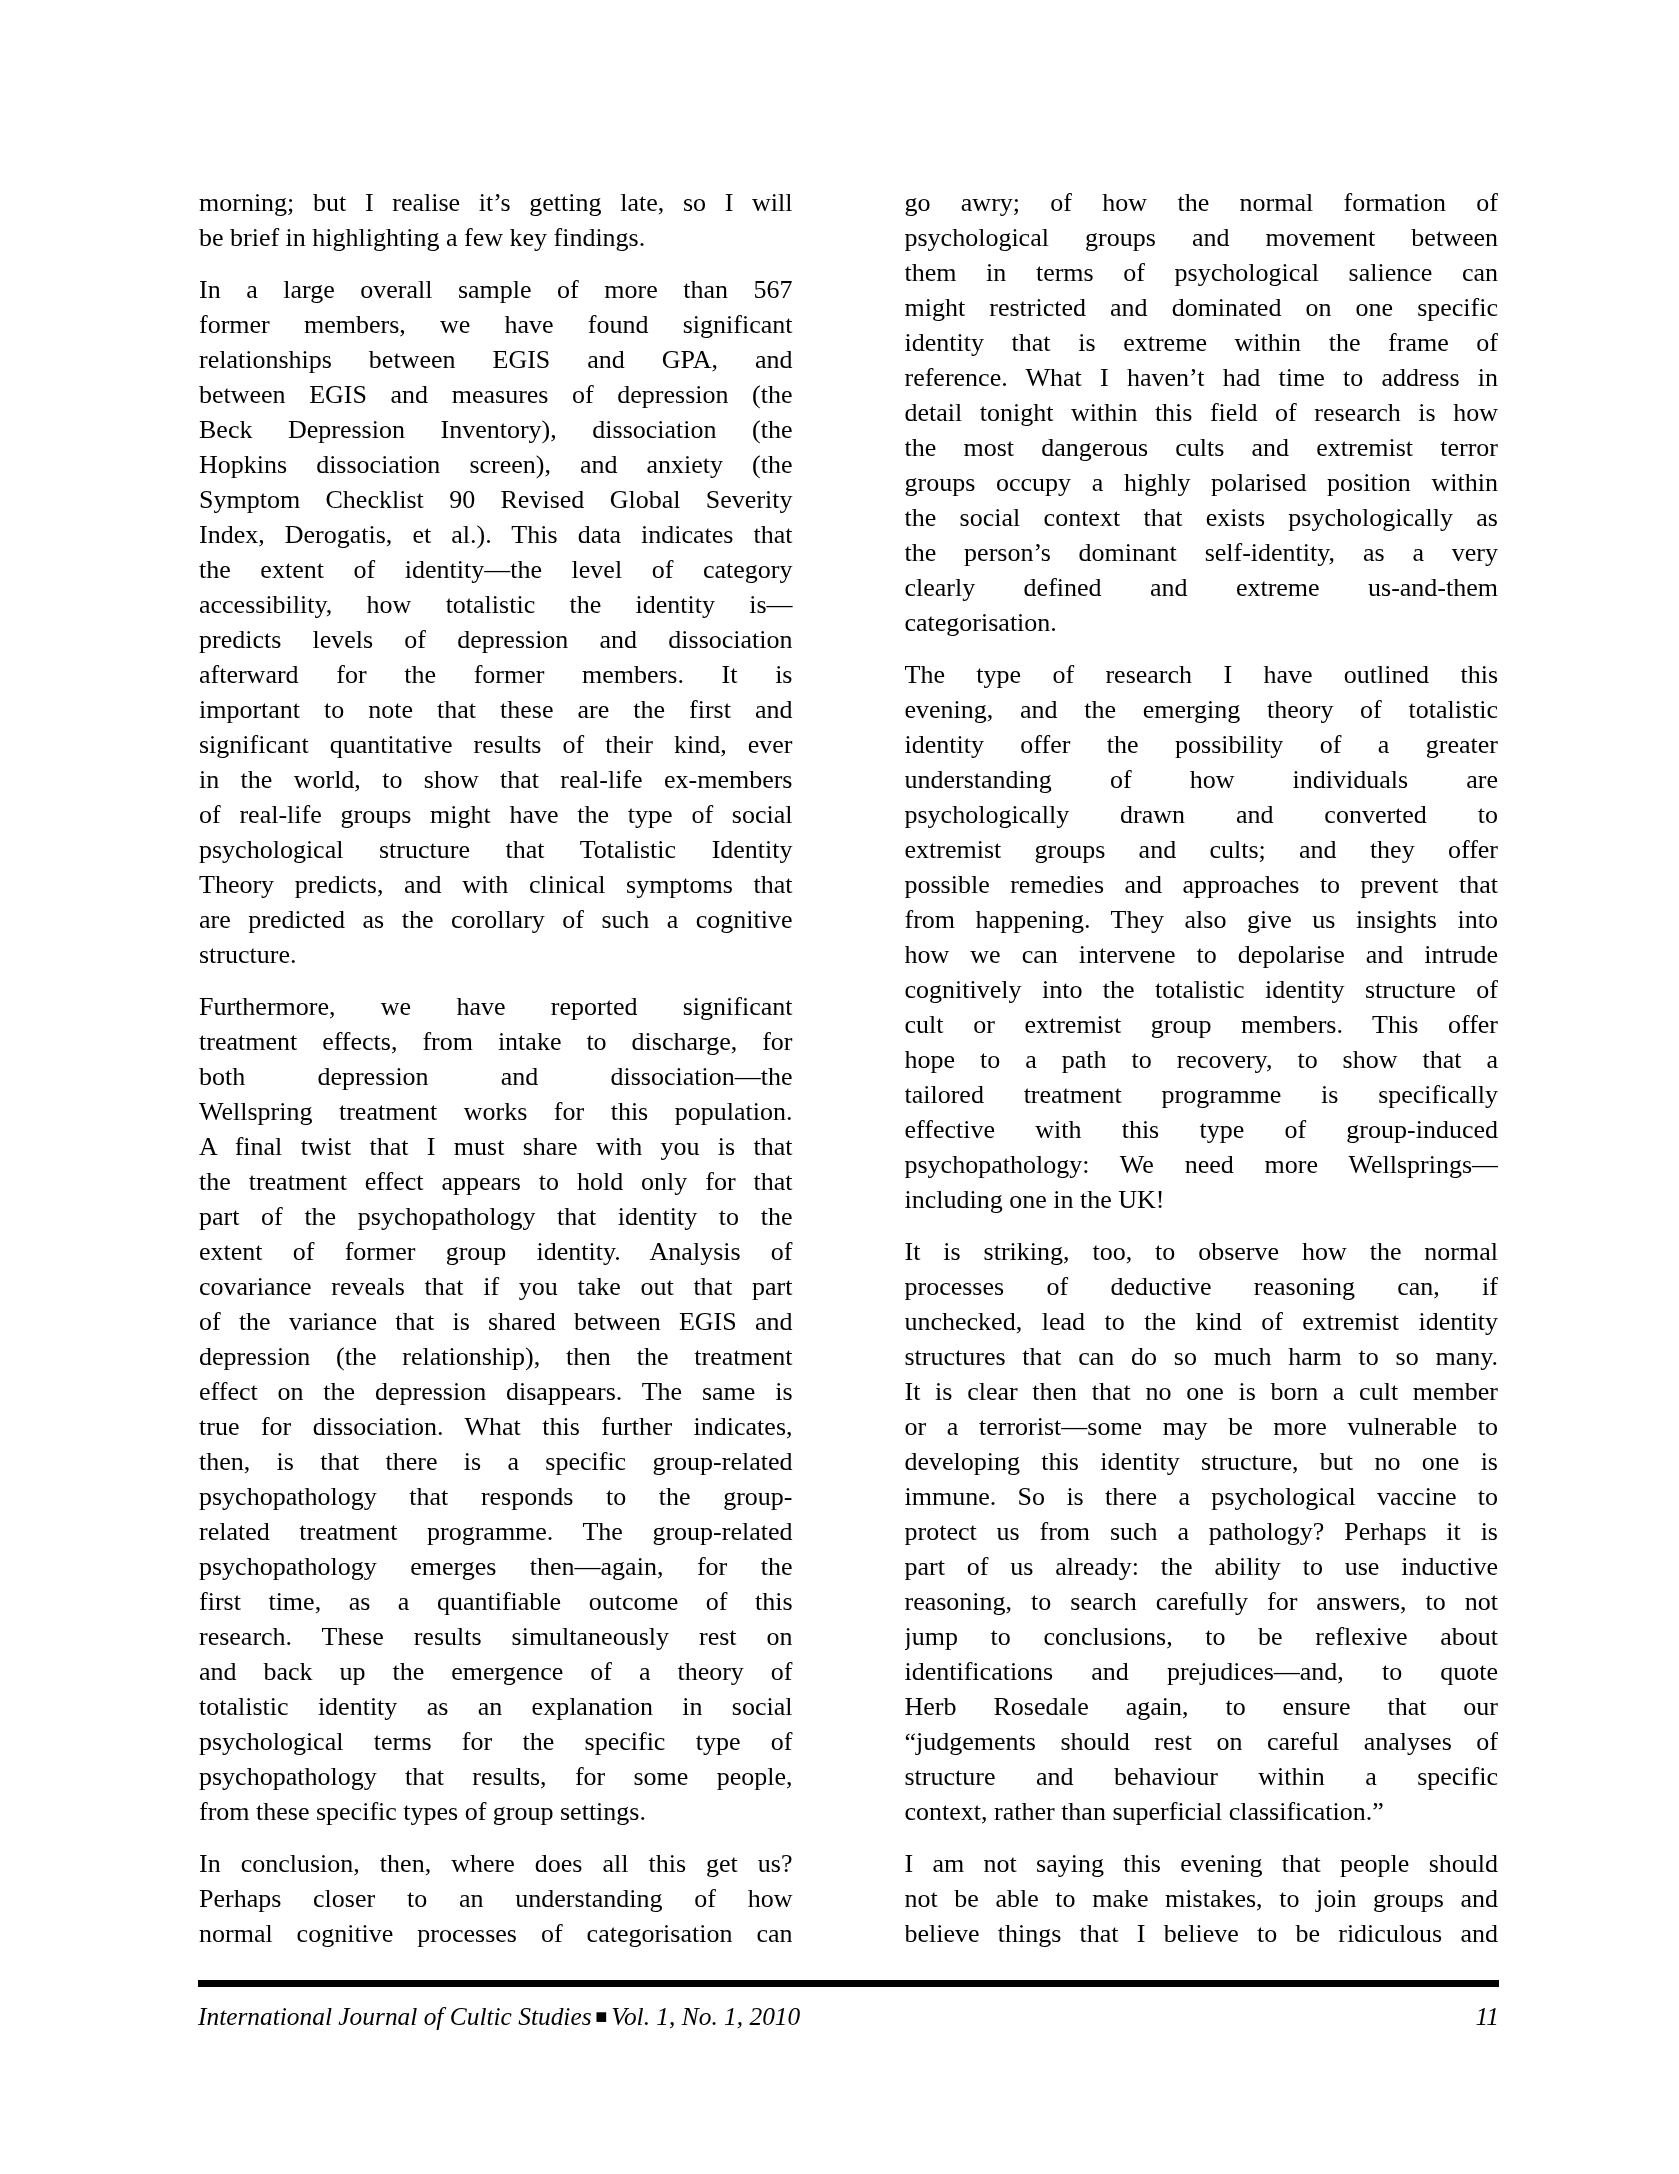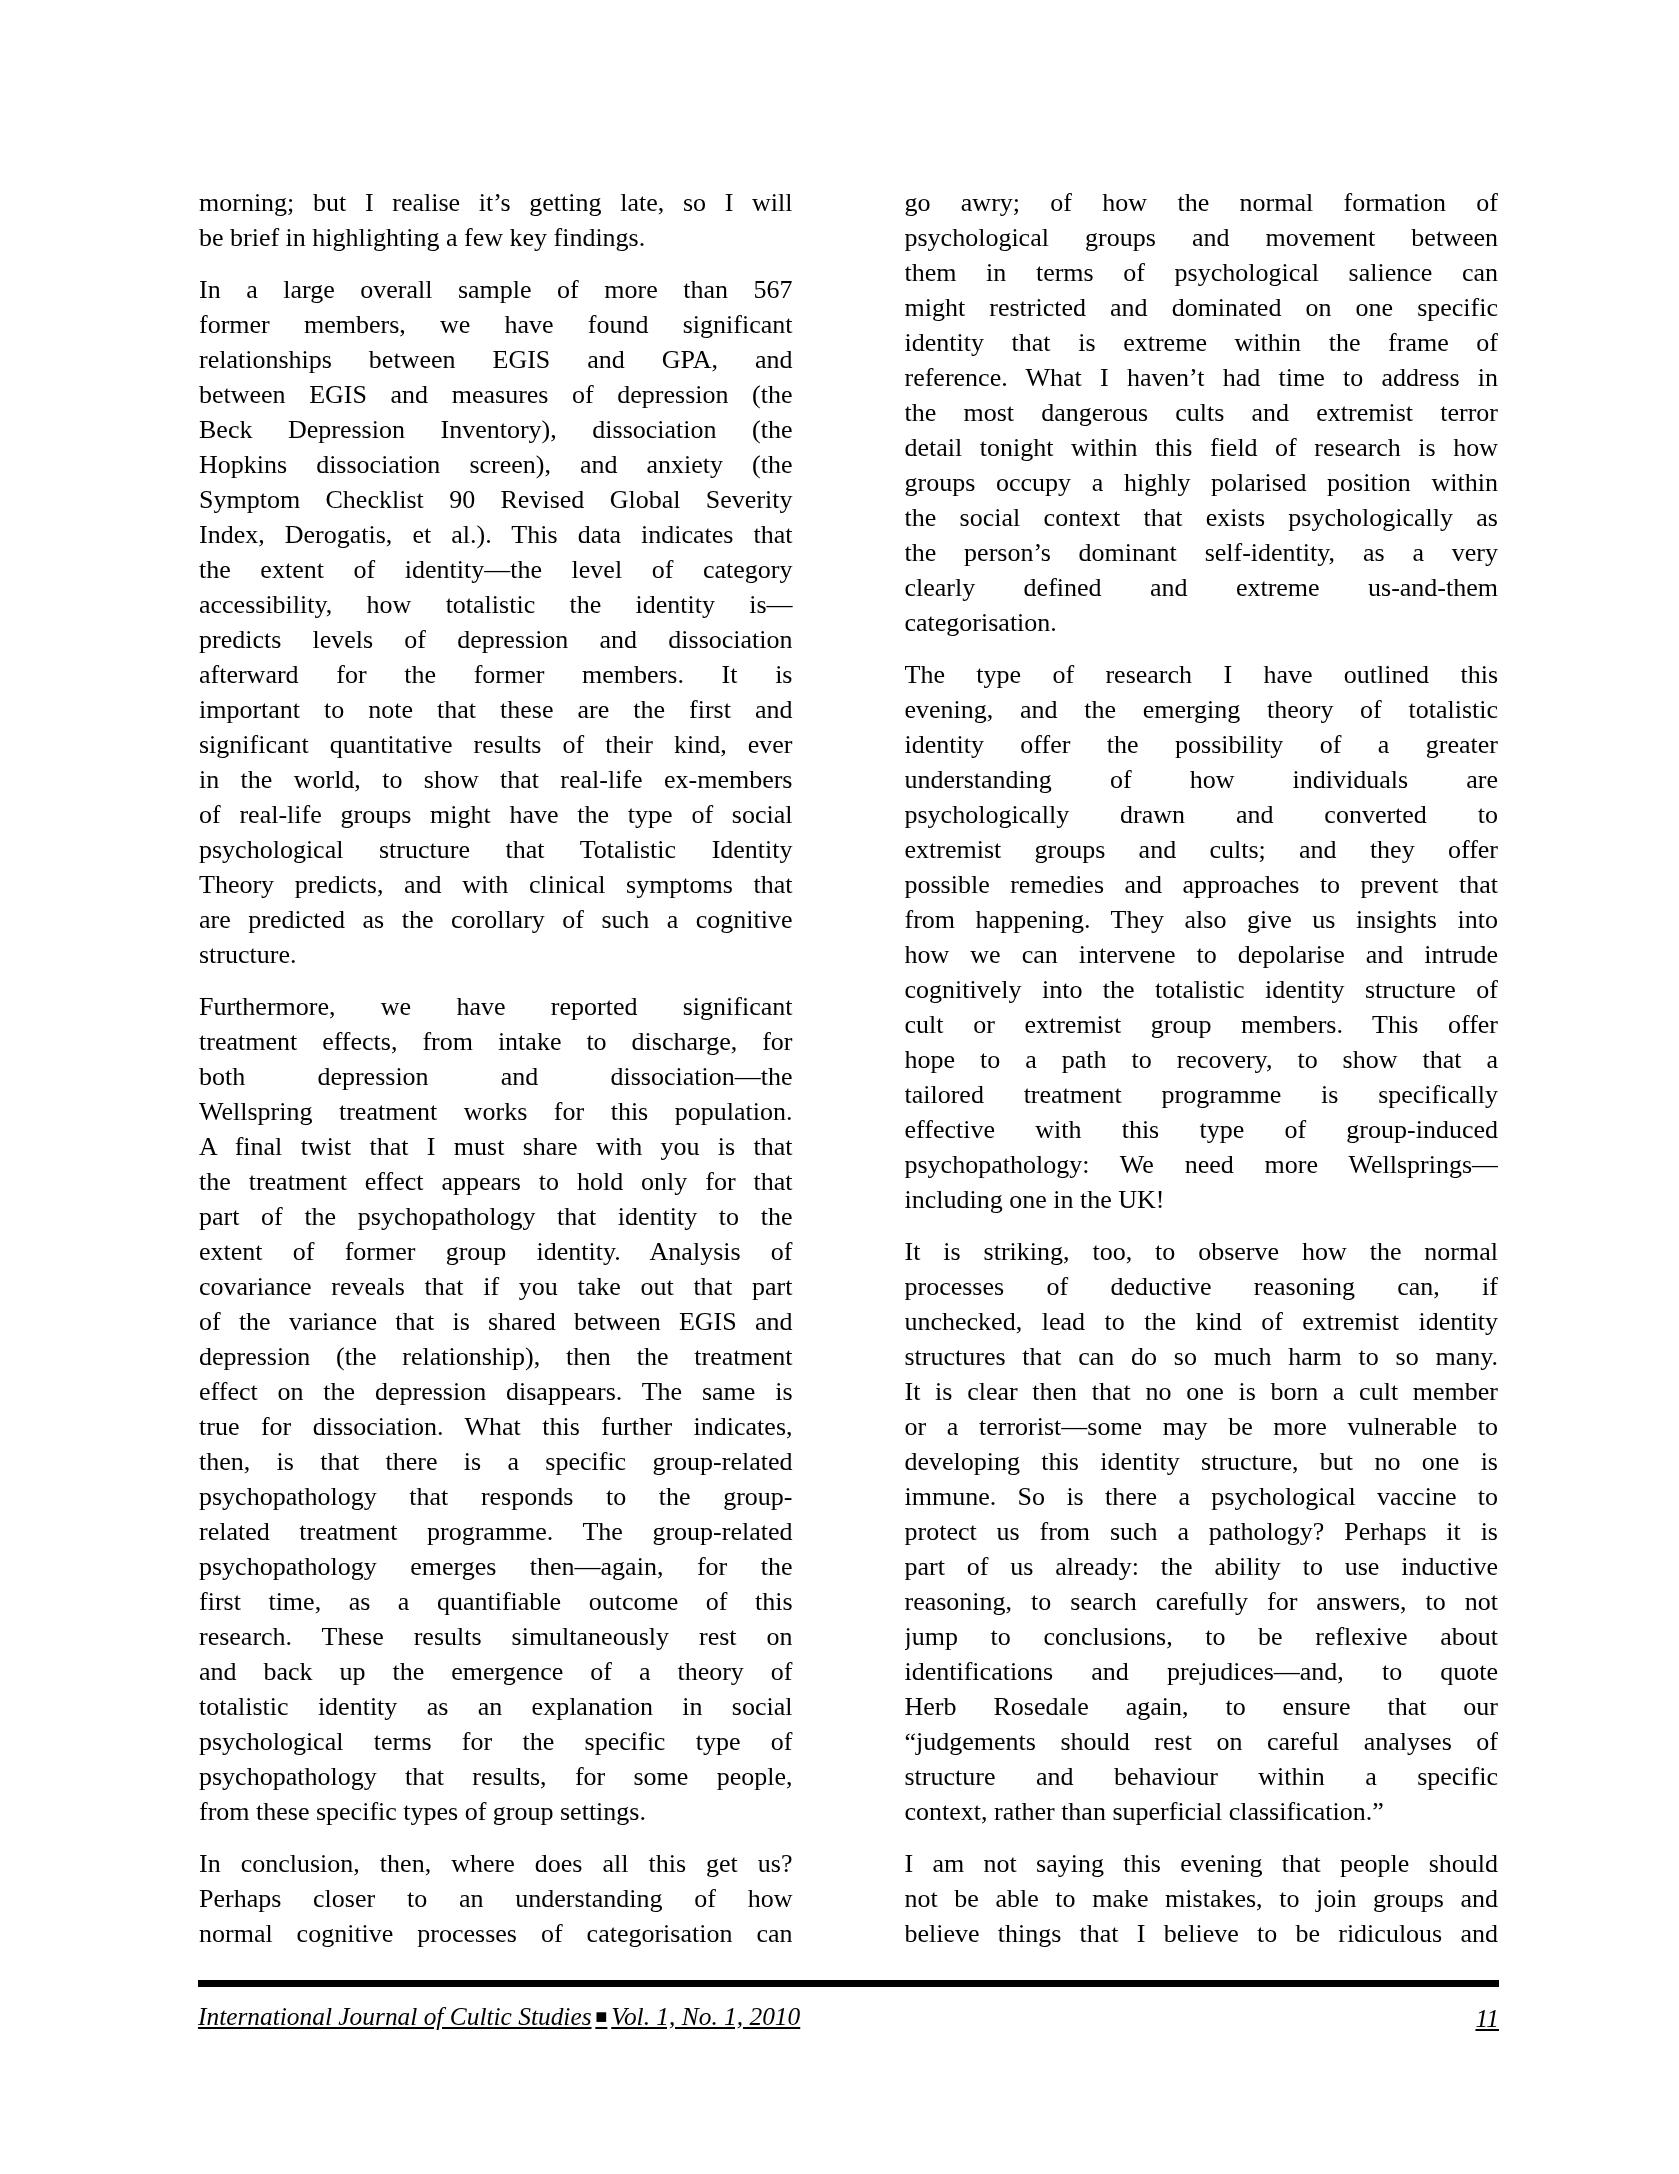--- a/index.html
+++ b/index.html
@@ -40,25 +40,24 @@
     height: 6.6px;
     background: #000000;
   }
   .footer {
     position: absolute;
     left: 198px;
     top: 2000px;
     width: 1301px;
     display: flex;
     justify-content: space-between;
-    align-items: flex-end;
+    align-items: flex-start;
     font-style: italic;
     font-size: 25.4px;
     line-height: 32px;
-    text-decoration: underline;
   }
   .footer .sq {
     font-style: normal;
     font-size: 20px;
     position: relative;
     top: -1.9px;
     padding: 0 3.8px;
   }
 </style>
 </head>
@@ -127,22 +126,22 @@
         </div>
       </div>
     <div class="column">
         <div class="para ends">
           <div class="line">go awry; of how the normal formation of</div>
           <div class="line">psychological groups and movement between</div>
           <div class="line">them in terms of psychological salience can</div>
           <div class="line">might restricted and dominated on one specific</div>
           <div class="line">identity that is extreme within the frame of</div>
           <div class="line">reference. What I haven’t had time to address in</div>
+          <div class="line">detail tonight within this field of research is how</div>
           <div class="line">the most dangerous cults and extremist terror</div>
-          <div class="line">detail tonight within this field of research is how</div>
           <div class="line">groups occupy a highly polarised position within</div>
           <div class="line">the social context that exists psychologically as</div>
           <div class="line">the person’s dominant self-identity, as a very</div>
           <div class="line">clearly defined and extreme us-and-them</div>
           <div class="line">categorisation.</div>
         </div>
         <div class="para ends">
           <div class="line">The type of research I have outlined this</div>
           <div class="line">evening, and the emerging theory of totalistic</div>
           <div class="line">identity offer the possibility of a greater</div>

